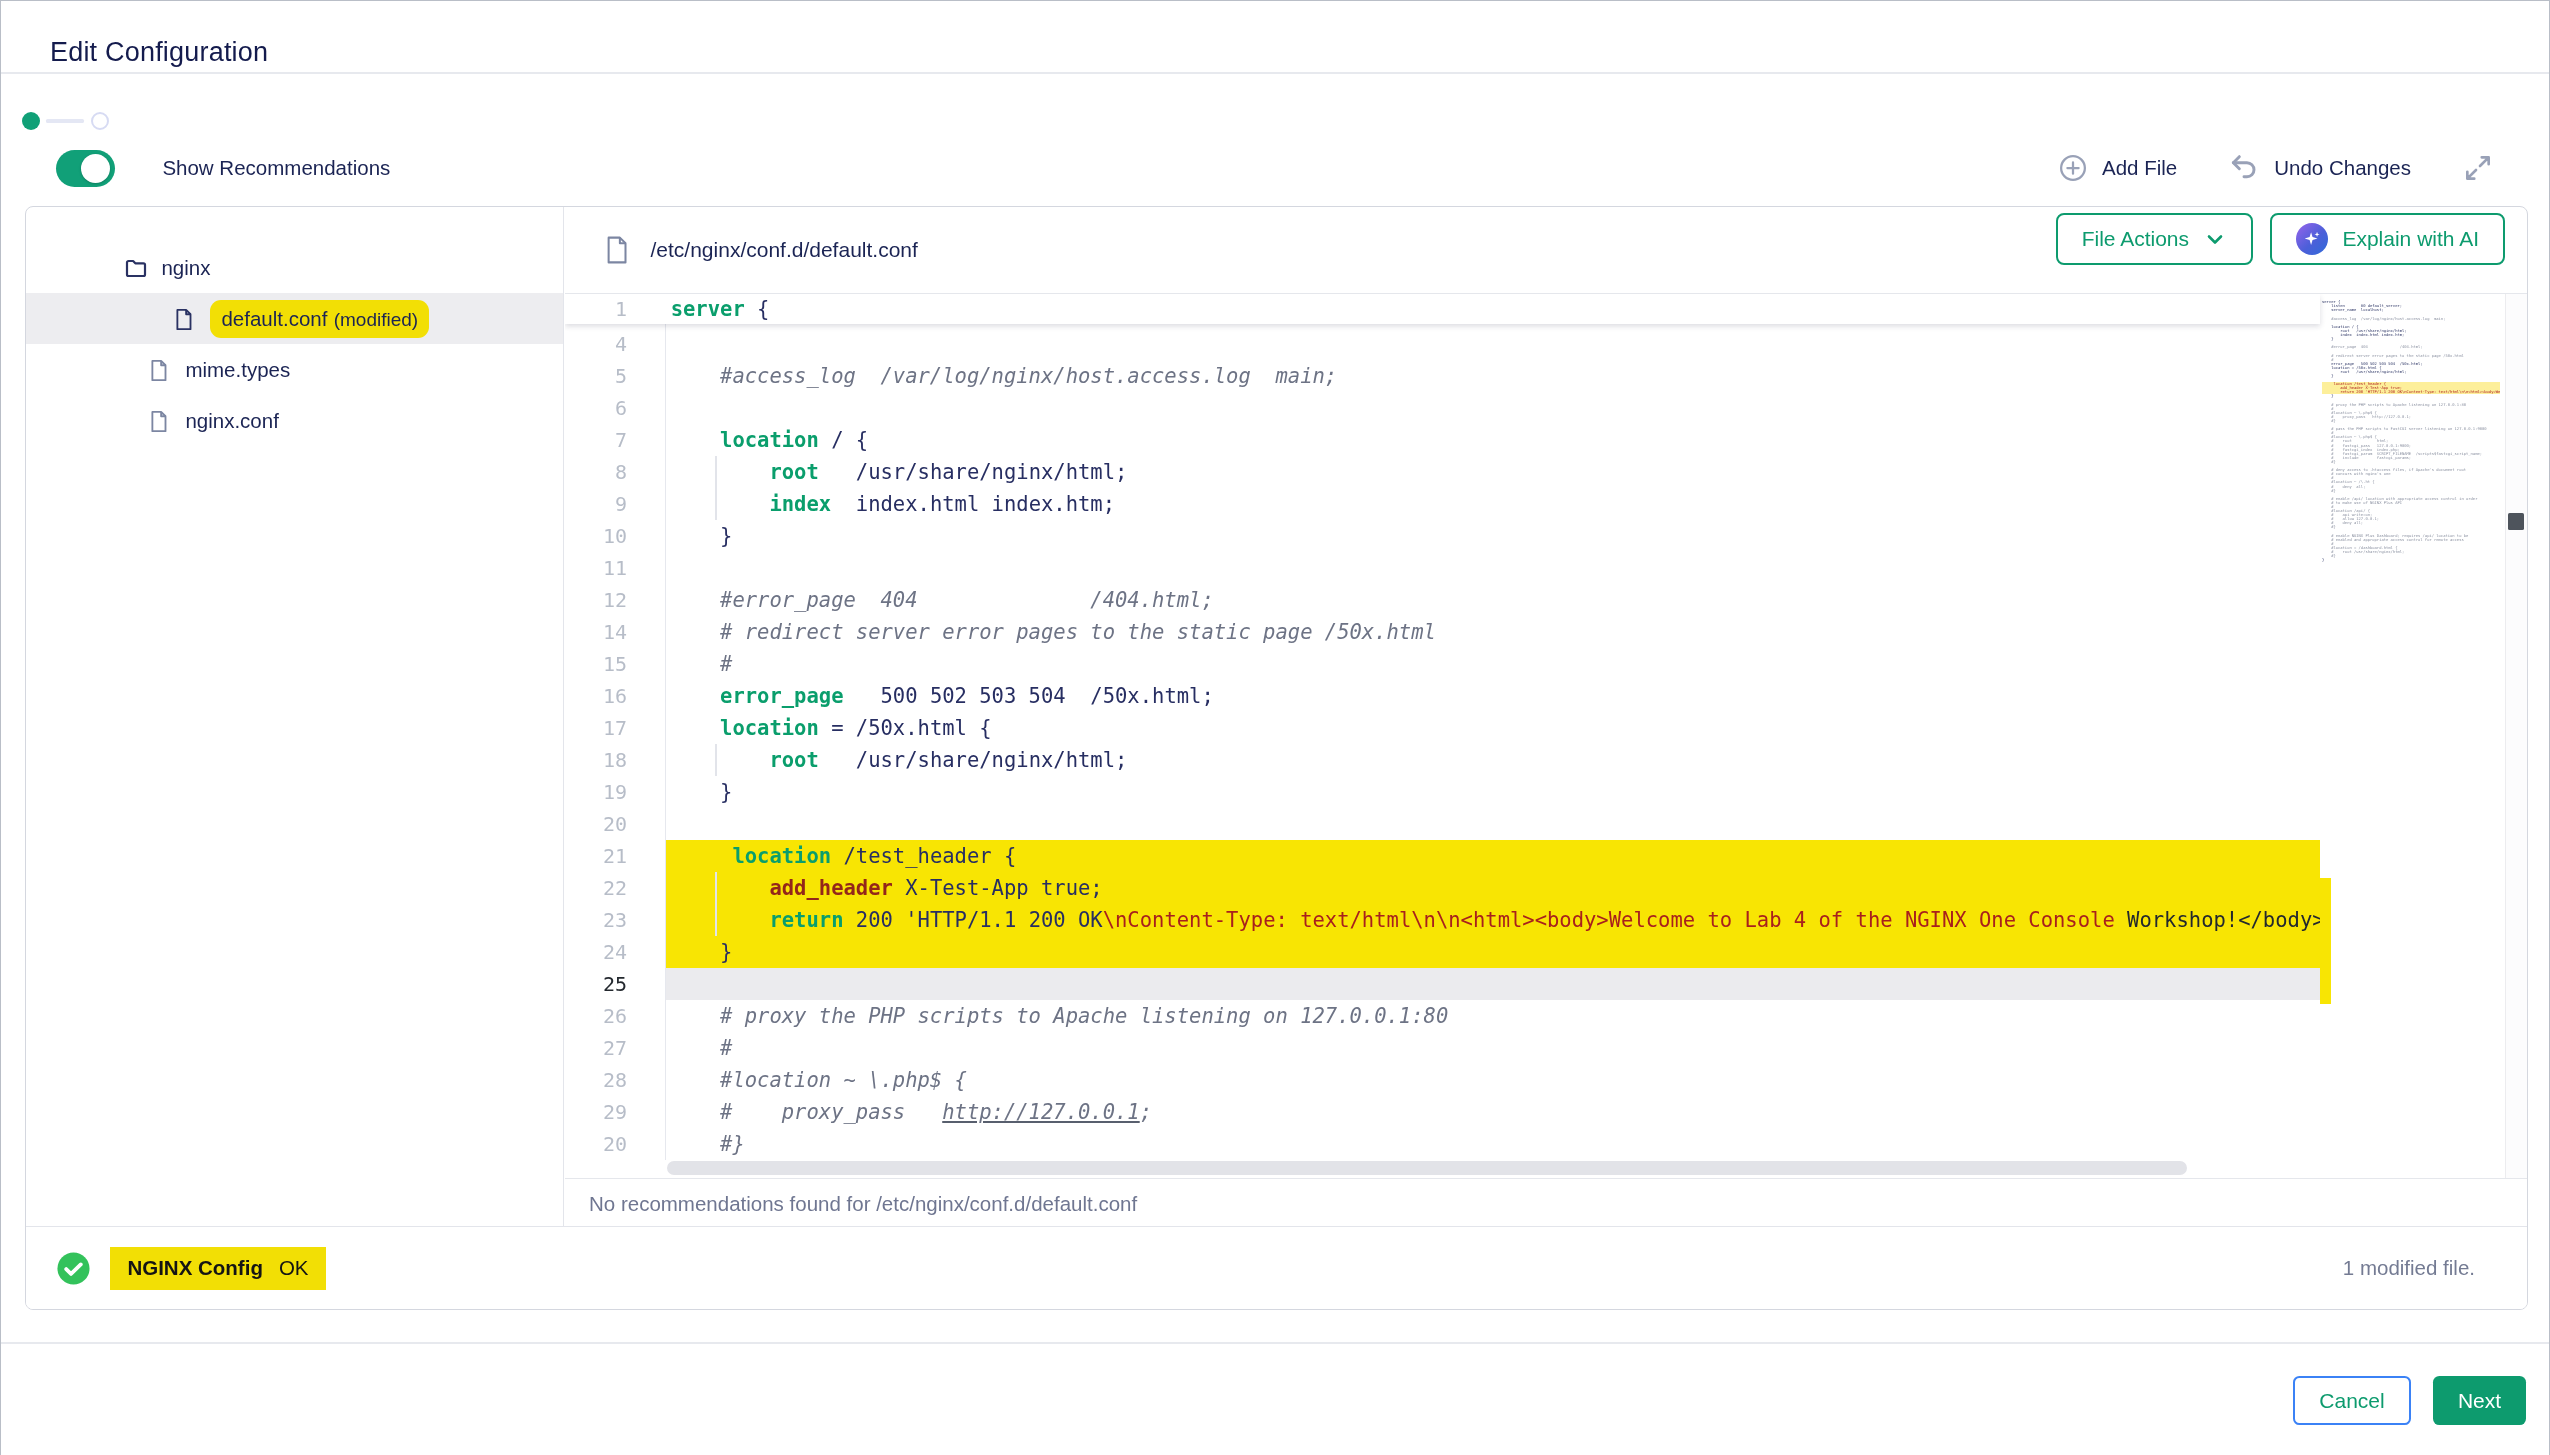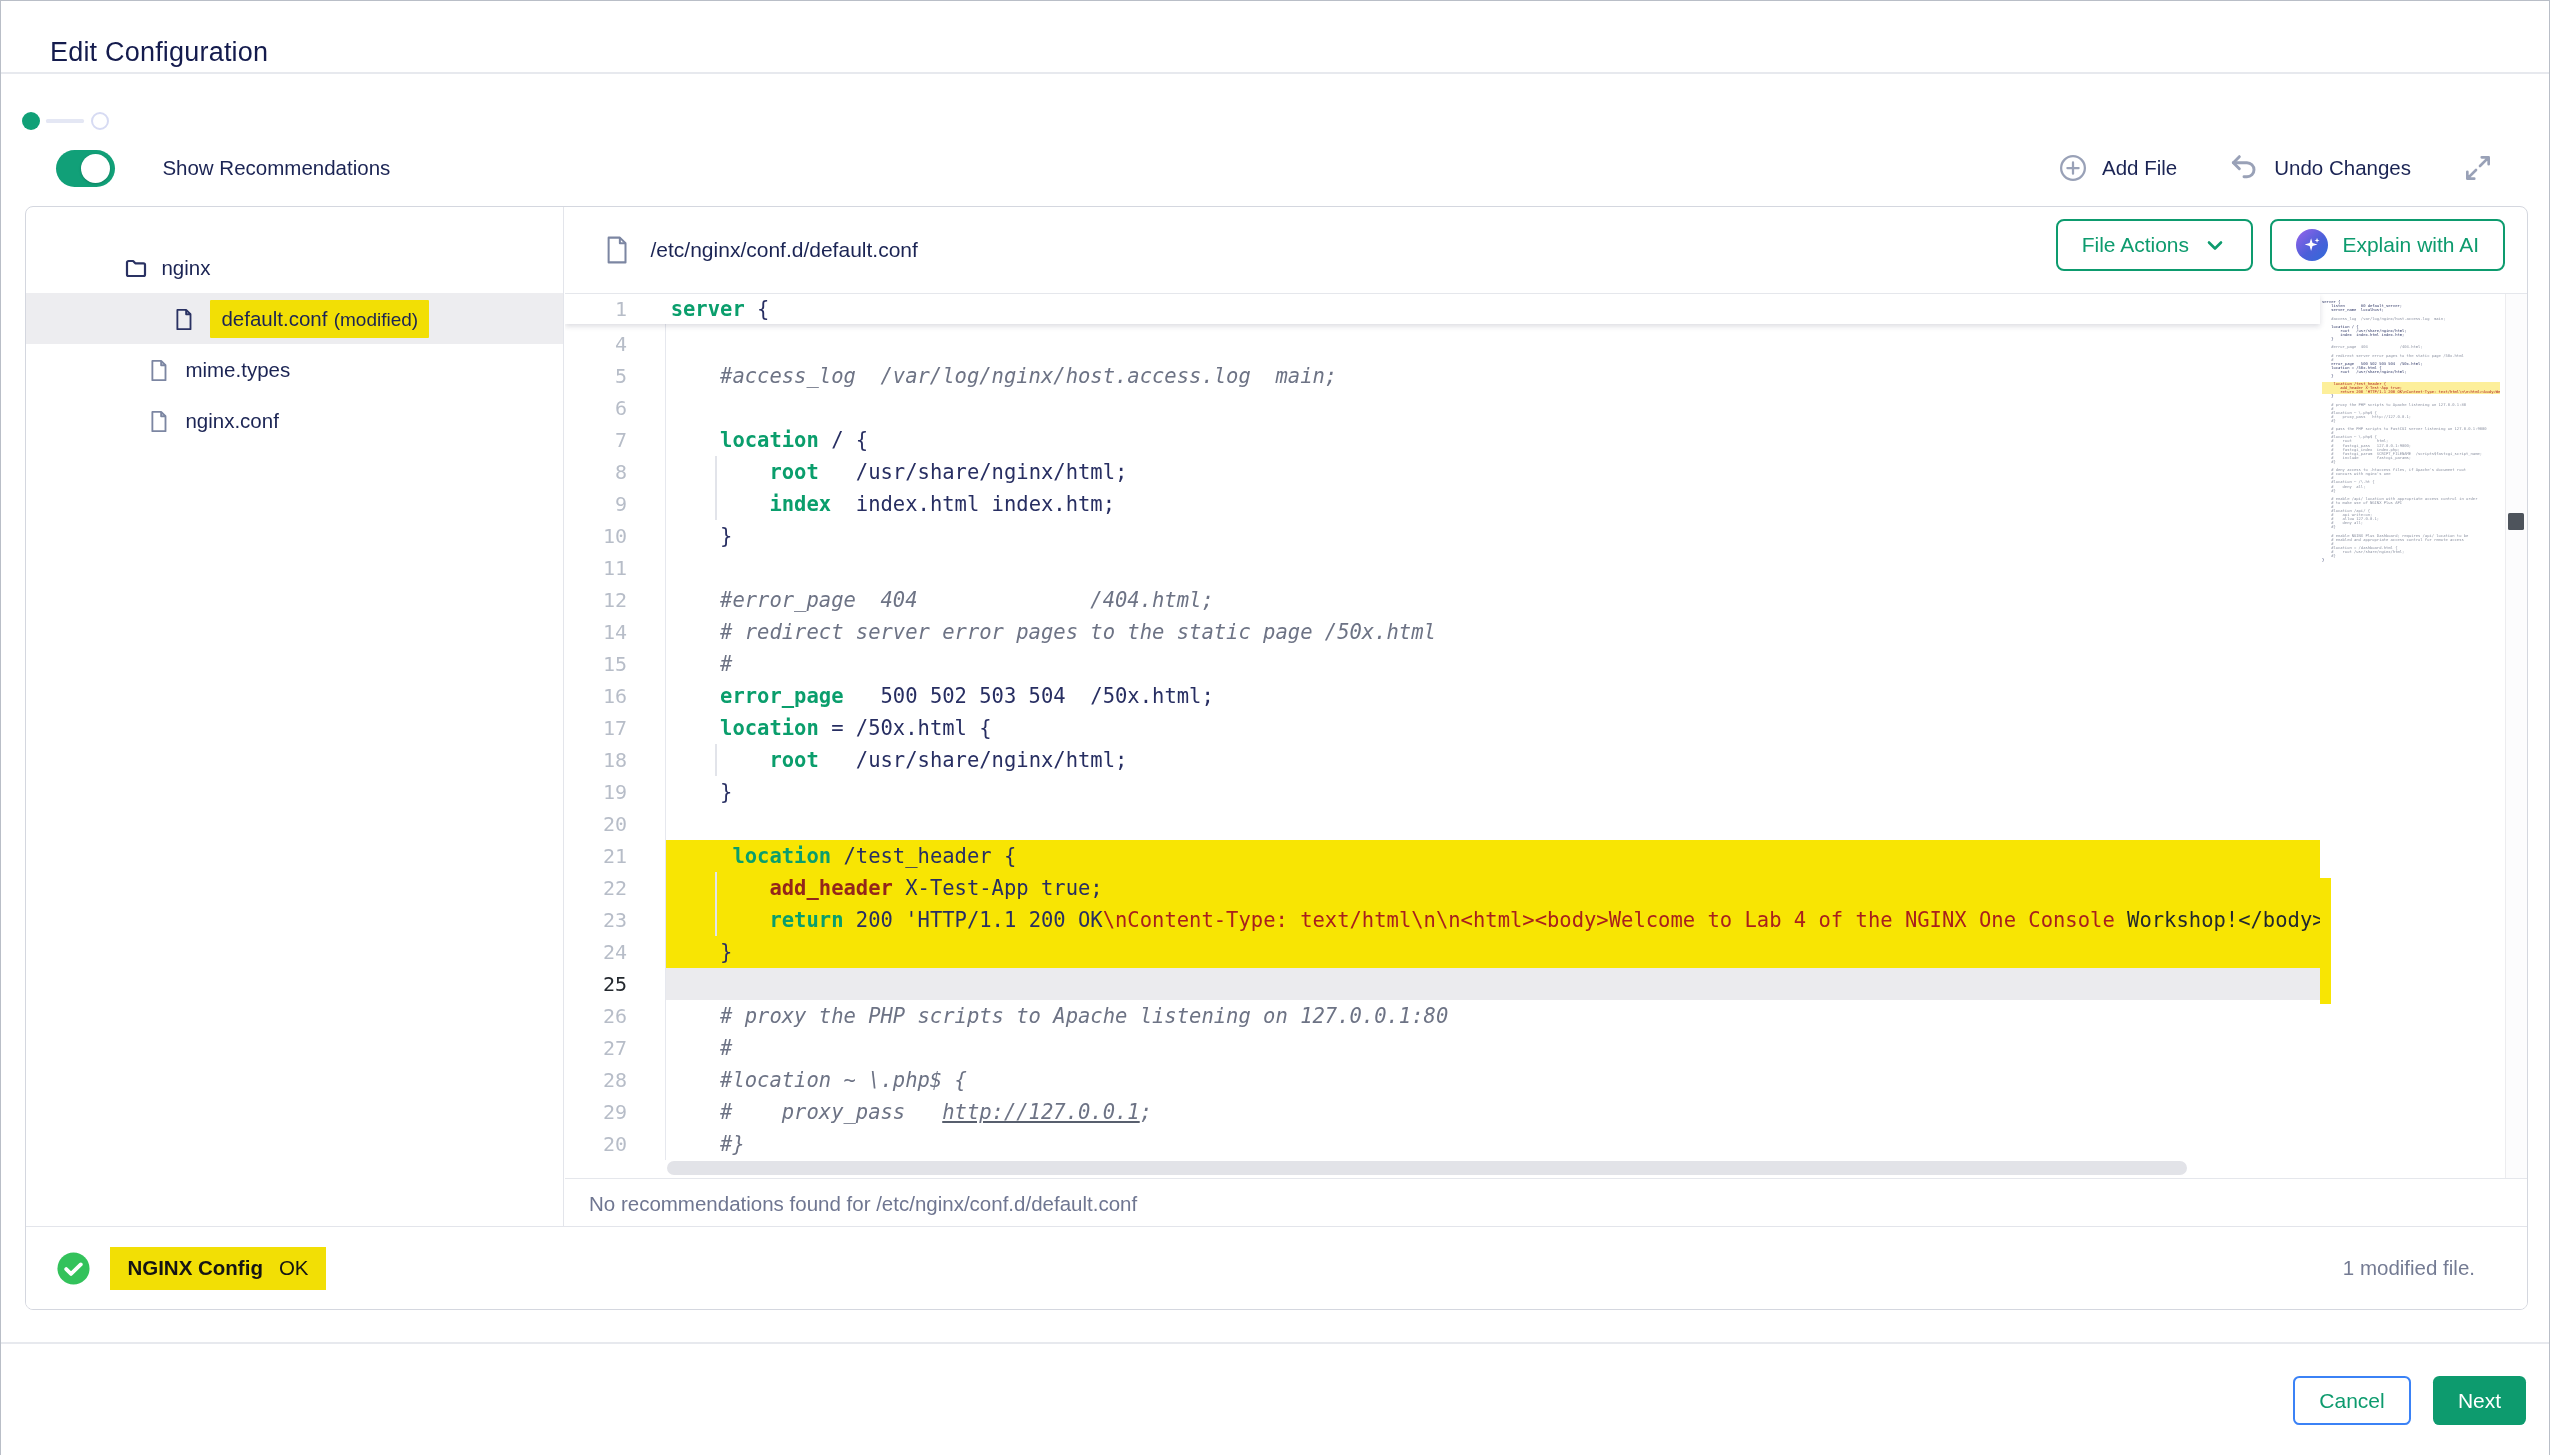--- a/index.html
+++ b/index.html
@@ -29,32 +29,32 @@
   .action-item span.lbl { font-size:20.5px; color:#1b2454; }
   .icon-muted { color:#99a1b7; }
 
   
   .container { position:absolute; left:24px; top:205px; width:2503px; height:1104px; border:1.6px solid #d4d7df; border-radius:8px; background:#fff; overflow:hidden; }
 
   
   .tree { position:absolute; left:0; top:0; width:538px; height:1021px; border-right:1.6px solid #e3e5eb; padding-top:35px; }
   .tree-row { height:51px; display:flex; align-items:center; gap:13.4px; font-size:20.5px; color:#1b2454; cursor:pointer; white-space:nowrap; }
   .tree-row.selected { background:#ededf0; }
-  .tree-label-hl { background:#f2df05; padding:7px 11px; border-radius:1px; }
+  .tree-label-hl { background:#f2df05; padding:7px 11px; border-radius:11px; }
   .modified-suffix { font-size:19px; margin-left:6.3px; }
   .tree-icon { flex:0 0 24px; height:24px; }
   .tone-dark { color:#2a3263; }
   .tone-muted { color:#7c86a2; }
 
   
   .editor-panel { position:absolute; left:539px; top:0; right:0; height:1021px; }
   .editor-header { position:absolute; left:0; top:0; right:0; height:87px; border-bottom:1.6px solid #e5e7ec; }
   .file-path-group { position:absolute; left:38px; top:0; height:85px; display:flex; align-items:center; gap:20.5px; }
   .file-path { font-size:21px; color:#1b2454; }
-  .editor-buttons { position:absolute; right:22px; top:12px; display:flex; gap:17.4px; }
+  .editor-buttons { position:absolute; right:22px; top:6px; display:flex; gap:17.4px; }
   .btn-outline-green { display:flex; align-items:center; justify-content:center; gap:14px; height:52px; border:2px solid #0d9b6e; border-radius:8px; background:#fff; color:#0d9b6e; font-size:21px; padding:0 24px; cursor:pointer; }
   .ai-circle { width:32px; height:32px; border-radius:50%; background:linear-gradient(135deg,#8a63e8 10%,#4c5fd9 55%,#2f6bd8 100%); display:flex; align-items:center; justify-content:center; }
 
   
   .code-area { position:absolute; left:0; top:87px; right:0; height:884px; overflow:hidden; background:#fff; }
   .code-lines { position:absolute; top:16px; left:0; right:207px; }
   .code-row { display:flex; height:32px; line-height:32px; overflow:hidden; }
   .gutter { flex:0 0 100px; text-align:right; padding-right:38px; font-family:"DejaVu Sans Mono", monospace; font-size:20px; color:#b7bdc8; user-select:none; }
   .code-row.active-num .gutter { color:#23282e; }
   .codecell { flex:1; font-family:"DejaVu Sans Mono", monospace; font-size:20.5px; white-space:pre; border-left:1.6px solid #e6e8ee; padding-left:4.7px; position:relative; overflow:hidden; }

